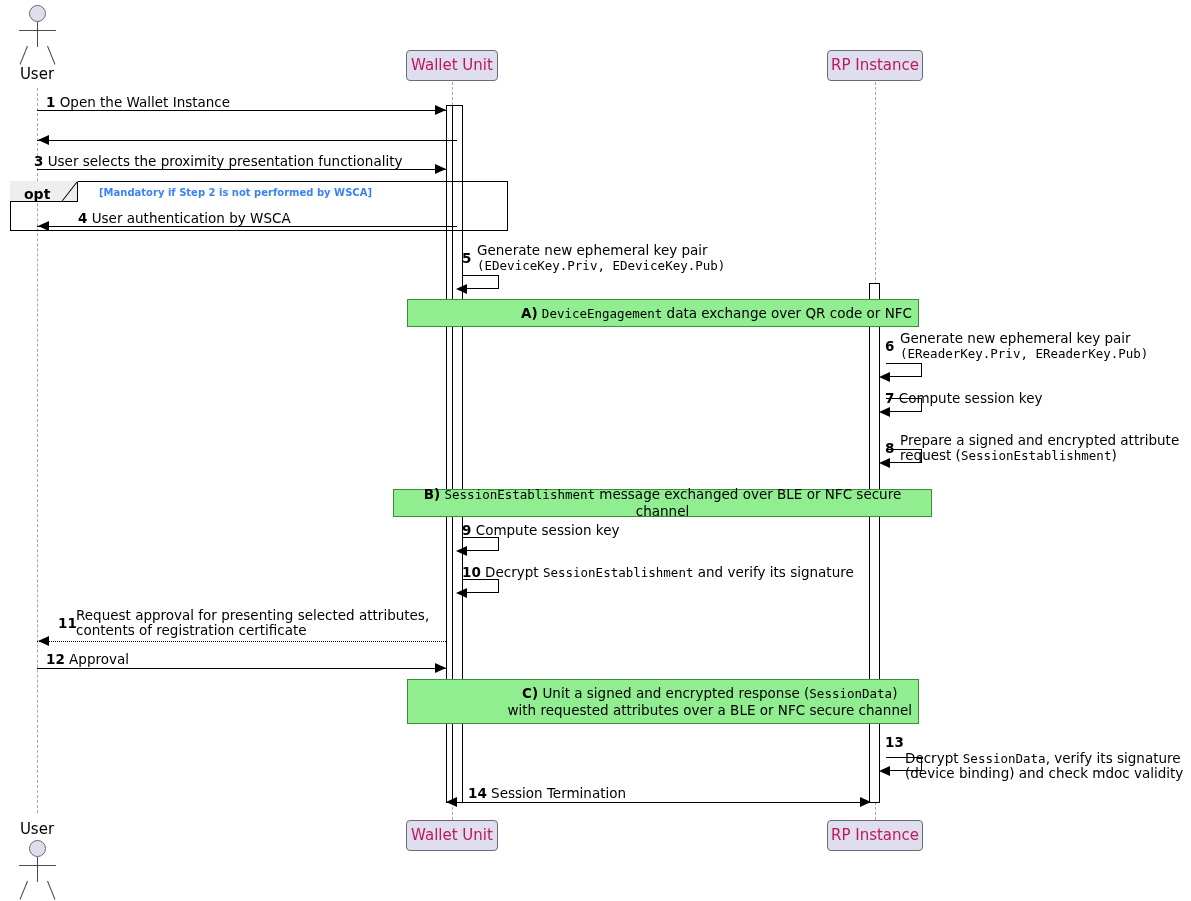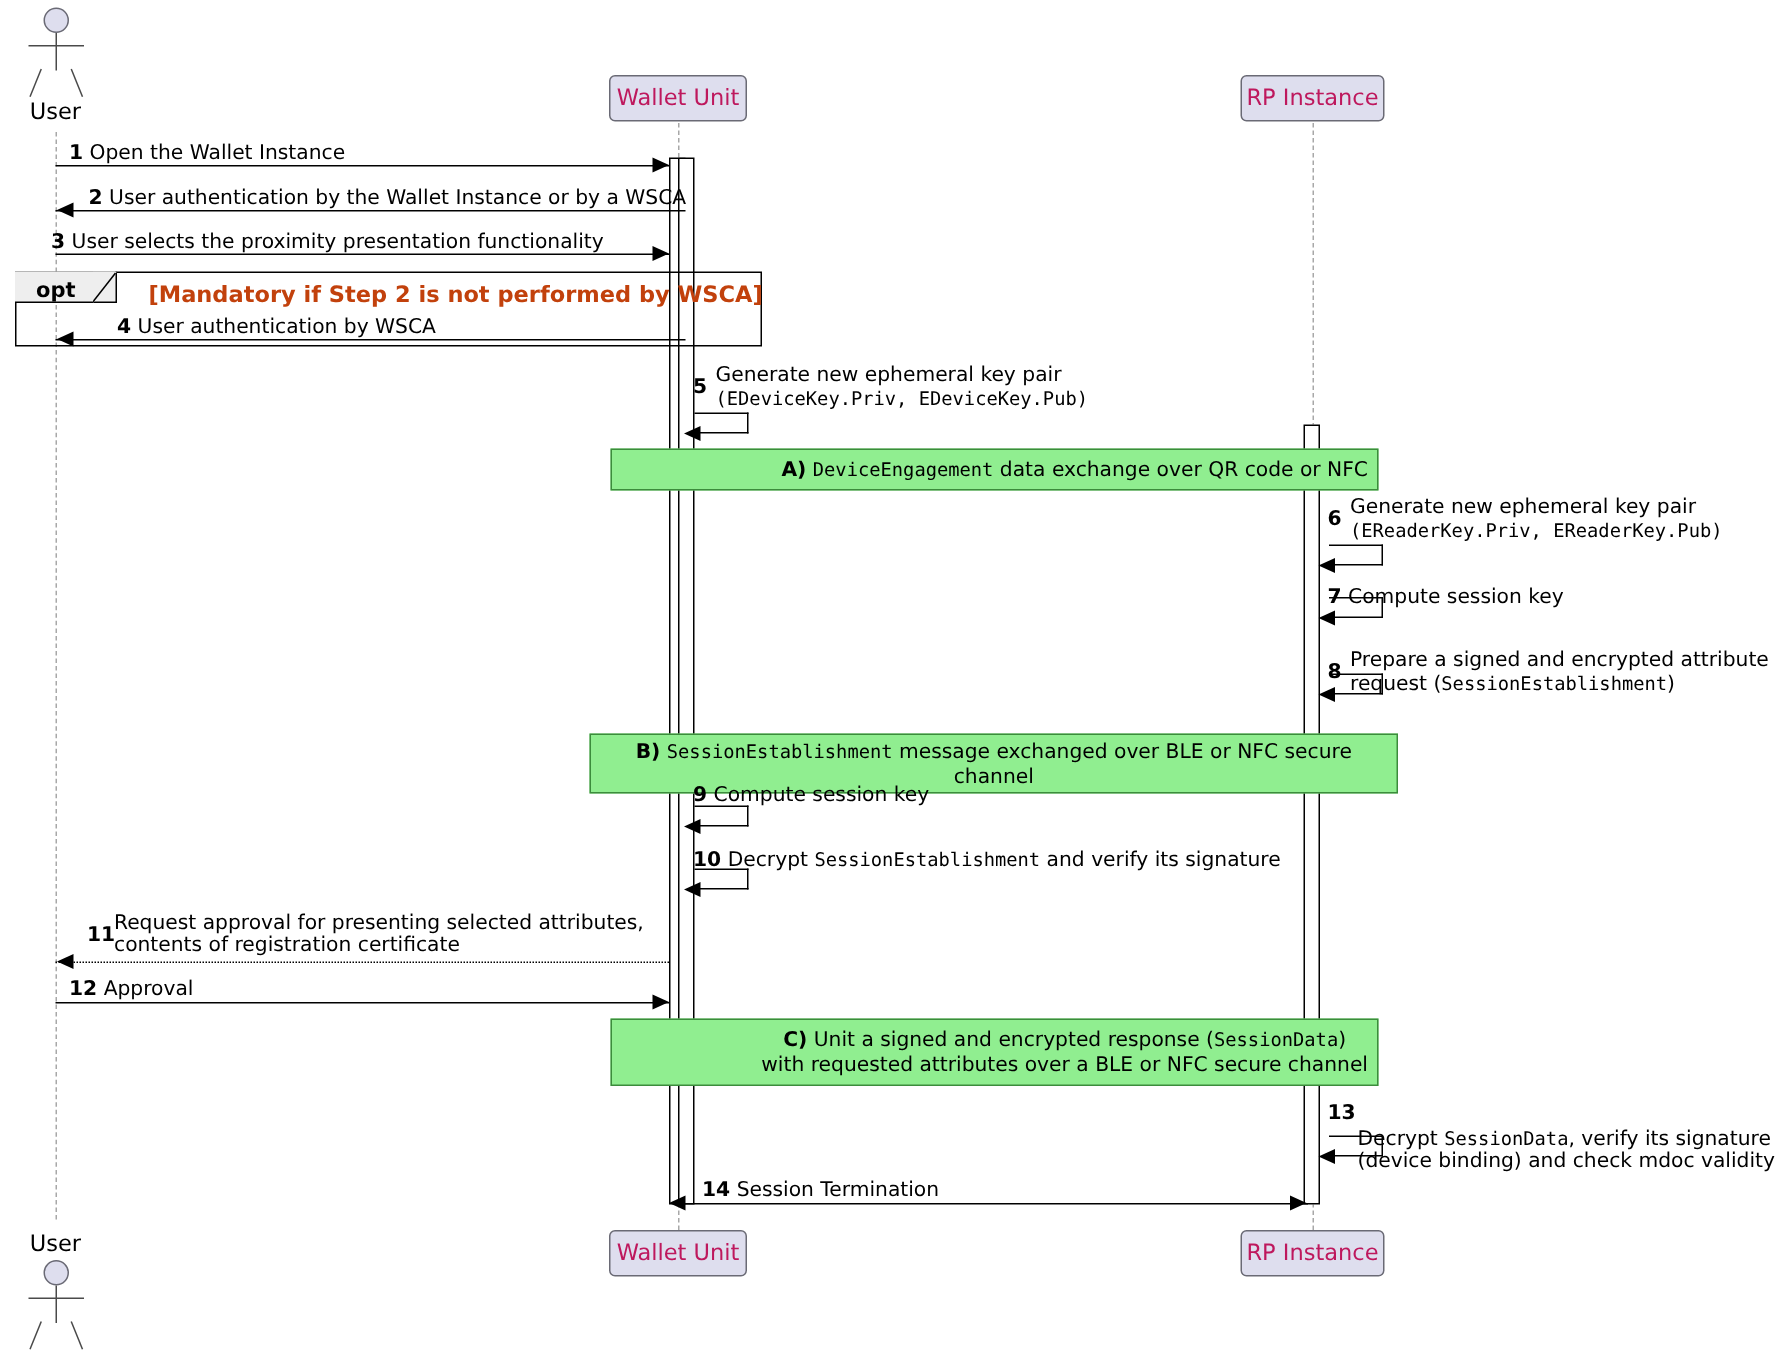--- a/index.html
+++ b/index.html
@@ -153,23 +153,23 @@
   }
   .frag-tab-label {
     position: absolute;
     font-size: 14px;
     font-weight: bold;
     color: #000000;
     white-space: nowrap;
   }
   .frag-cond {
     position: absolute;
-    font-size: 15px;
+    font-size: 10px;
     font-weight: bold;
-    color: #c2410c;
+    color: #3b82f6;
     white-space: nowrap;
   }
 </style>
 </head>
 <body>
 
 <div id="canvas">
 
   <div class="lifeline" style="left:37px; top:88px; height:725px;"></div>
   <div class="lifeline" style="left:452px; top:82px; height:738px;"></div>
@@ -200,24 +200,20 @@
 
   <div class="activation" style="left:869px; top:283px; width:11px; height:520px;"></div>
 
   <div class="msg-label" style="left:46px; top:95px;">
     <b>1</b>
     <span>Open the Wallet Instance</span>
   </div>
   <div class="arrow-line" style="left:37px; top:110px; width:409px;"></div>
   <div class="arrow-head right" style="left:435px; top:105px;"></div>
 
-  <div class="msg-label" style="left:59px; top:125px;">
-    <b>2</b>
-    <span>User authentication by the Wallet Instance or by a WSCA</span>
-  </div>
   <div class="arrow-line" style="left:37px; top:140px; width:420px;"></div>
   <div class="arrow-head left" style="left:38px; top:135px;"></div>
 
   <div class="msg-label" style="left:34px; top:154px;">
     <b>3</b>
     <span>User selects the proximity presentation functionality</span>
   </div>
   <div class="arrow-line" style="left:37px; top:169px; width:409px;"></div>
   <div class="arrow-head right" style="left:435px; top:164px;"></div>
 
@@ -275,21 +271,21 @@
   <div class="msg-label" style="left:885px; top:433px; line-height:15px;">
     <b style="position:absolute; left:0px; top:8px;">8</b>
     <div style="margin-left:15px;">
       <div>Prepare a signed and encrypted attribute</div>
       <div><span>request (</span><span class="mono">SessionEstablishment</span><span>)</span></div>
     </div>
   </div>
   <div class="selfloop" style="left:886px; top:449px; width:36px; height:14px;"></div>
   <div class="arrow-head left" style="left:879px; top:458px;"></div>
 
-  <div class="note-green" style="left:393px; top:489px; width:539px; height:40px;">
+  <div class="note-green" style="left:393px; top:489px; width:539px; height:28px;">
     <span>
       <b>B)</b>
       <span class="mono">SessionEstablishment</span><span> message exchanged over BLE or NFC secure channel</span>
     </span>
   </div>
 
   <div class="msg-label" style="left:462px; top:523px;">
     <b>9</b>
     <span>Compute session key</span>
   </div>

